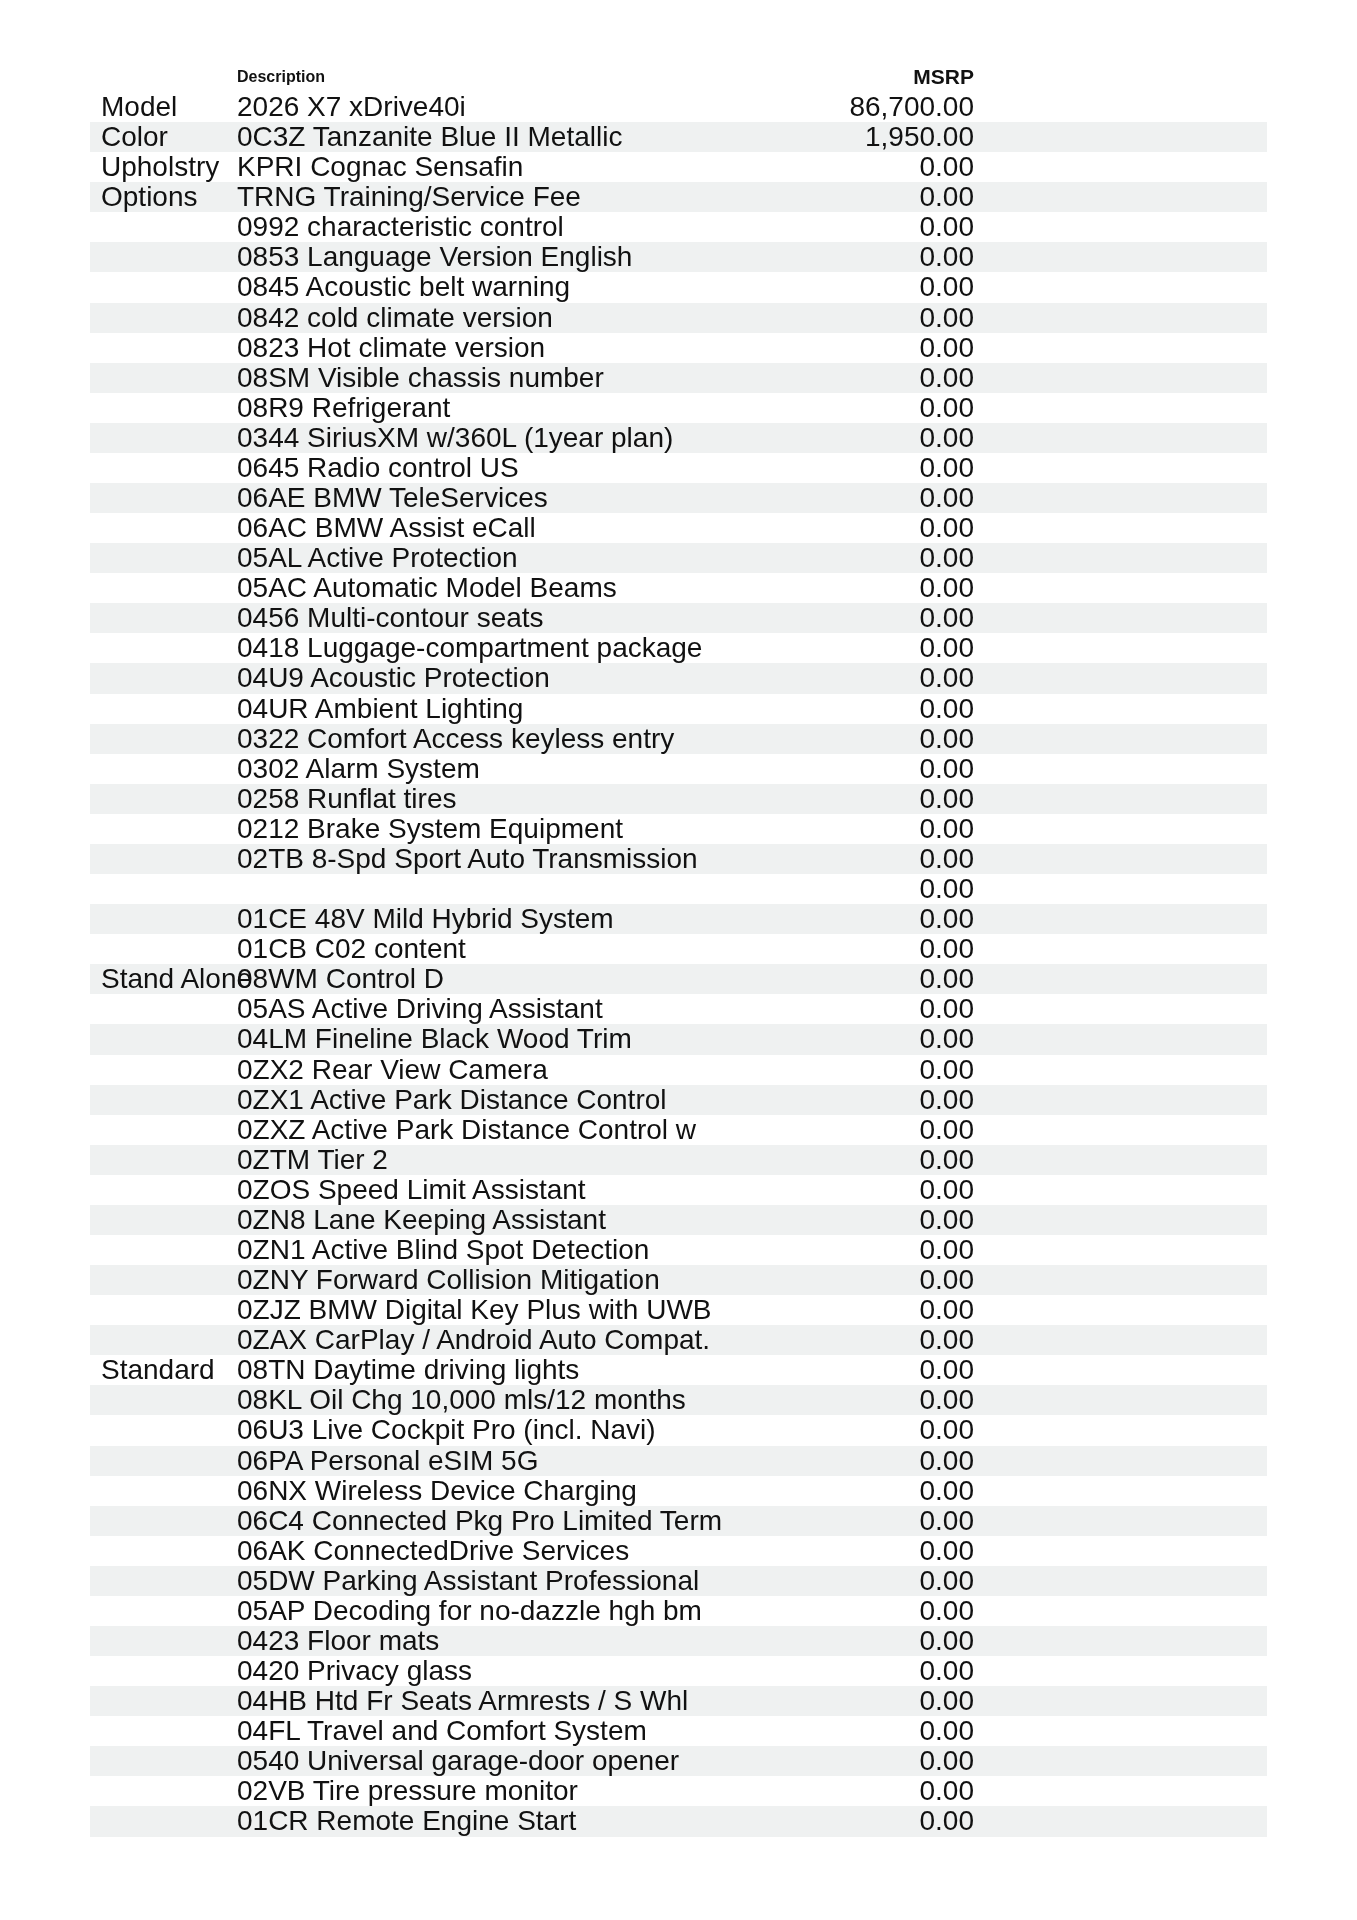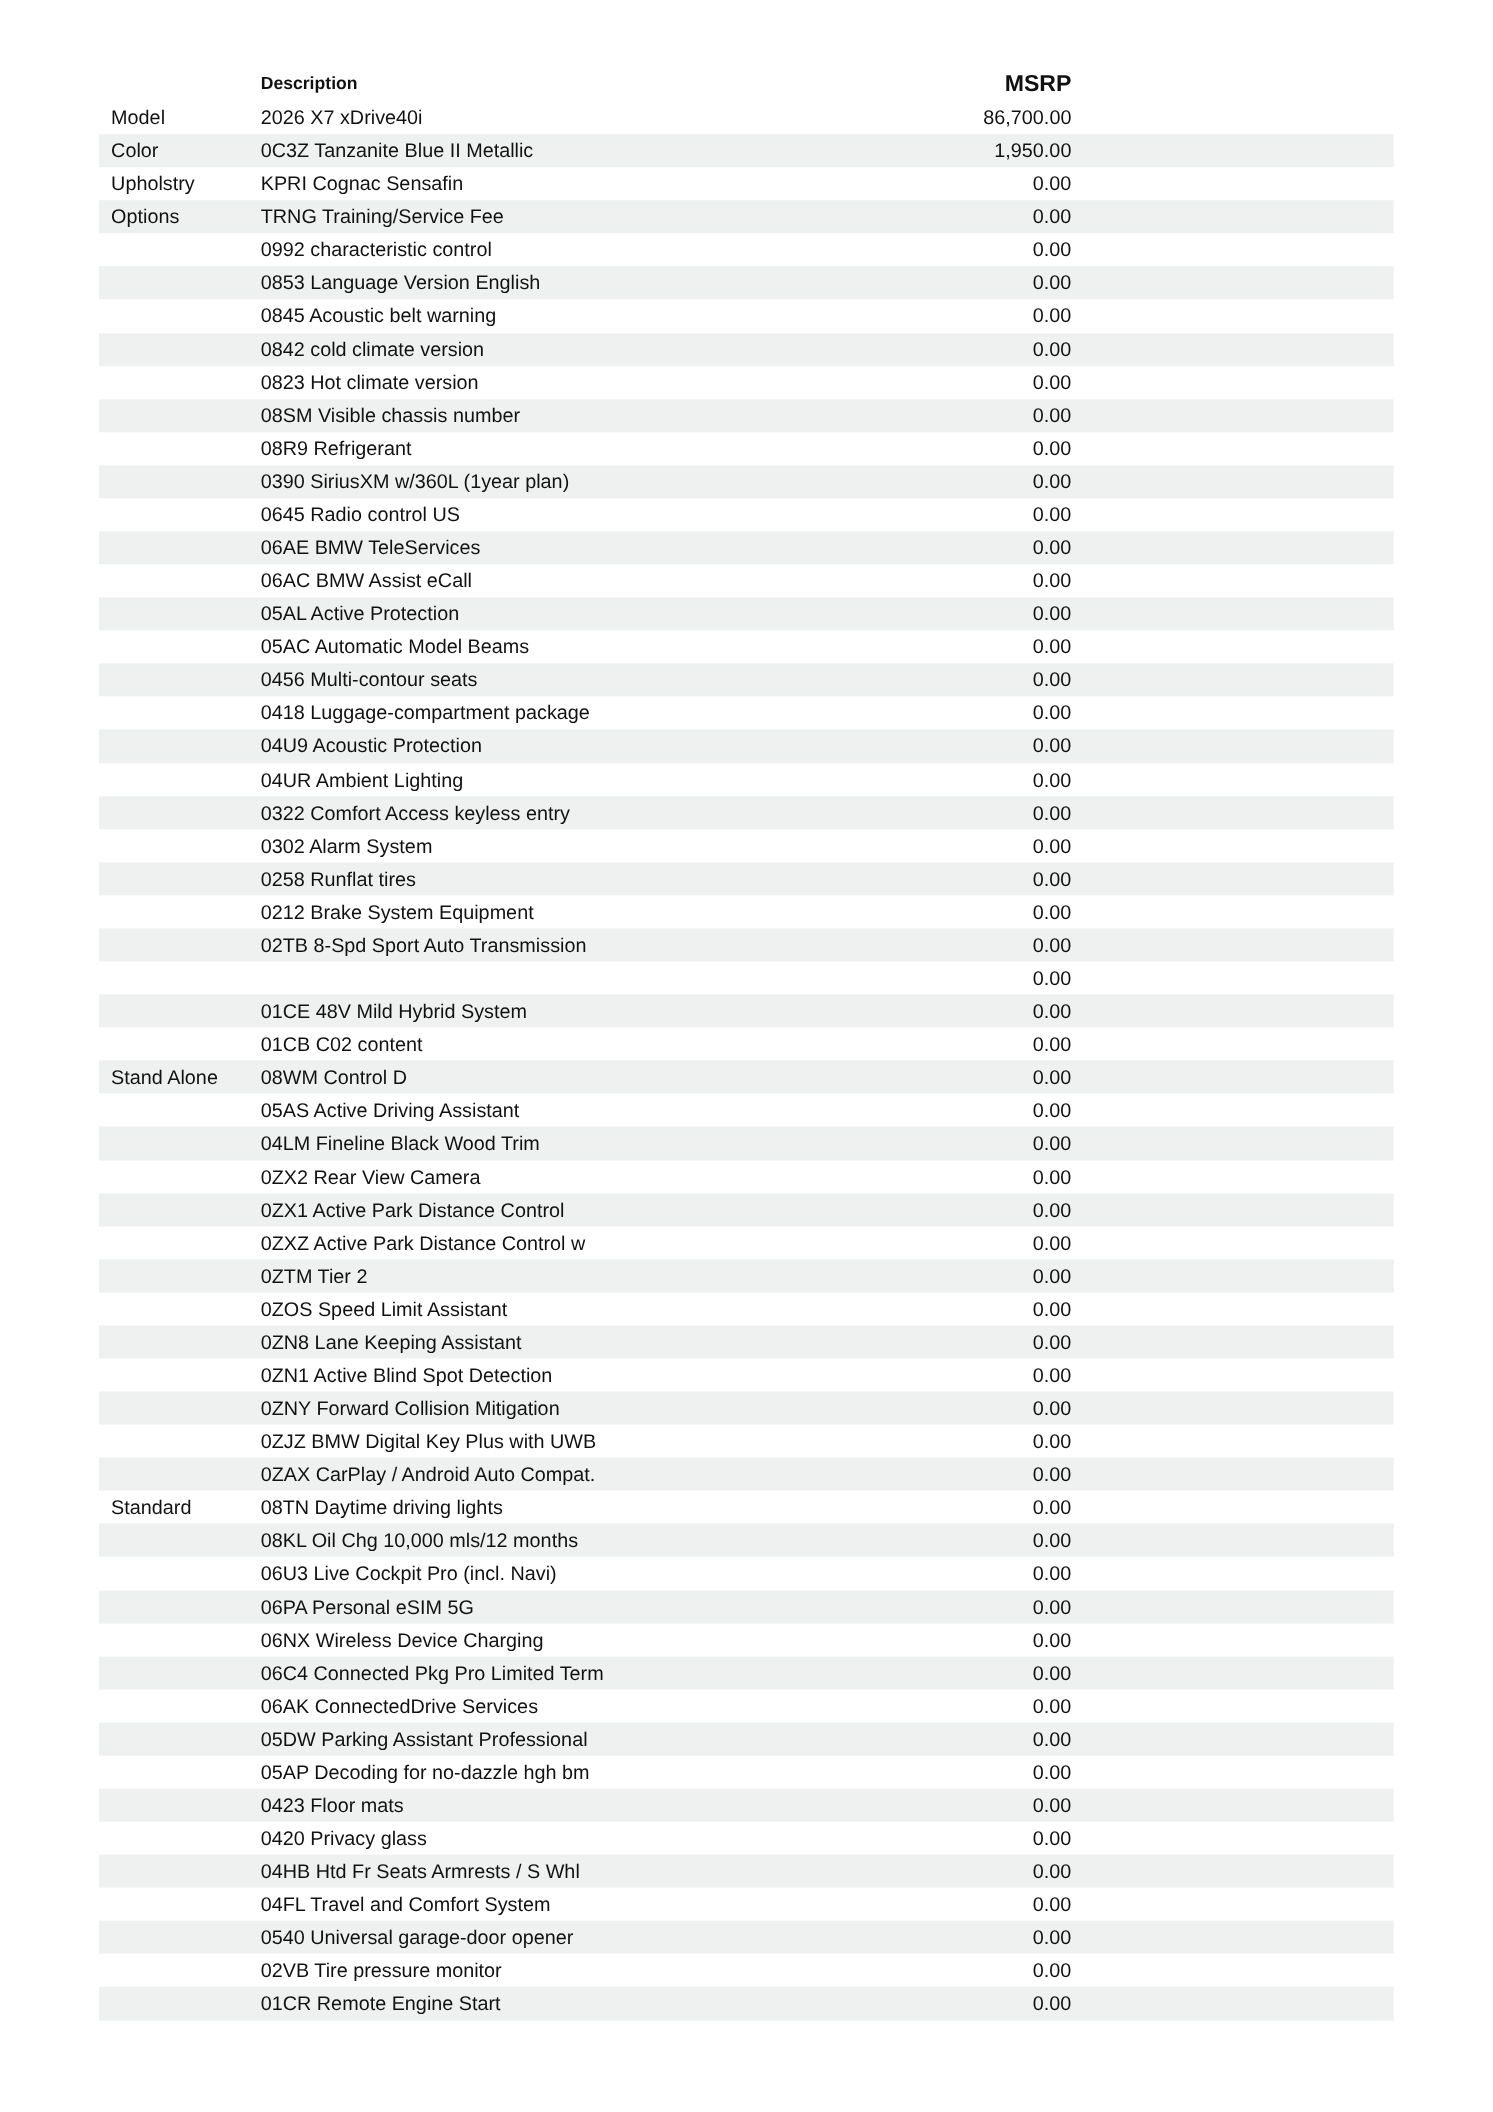--- a/index.html
+++ b/index.html
@@ -2,21 +2,21 @@
 <html><head>
   <meta charset="utf-8">
   <style>
     html, body { margin: 0; padding: 0; background: #ffffff; }
     body { width: 1357px; height: 1920px; position: relative; overflow: hidden;
            font-family: "Liberation Sans", sans-serif; color: #111111; }
     .header { position: absolute; top: 62px; left: 90px; width: 1177px; height: 30px; }
     .header .h-desc { position: absolute; left: 147px; top: 0; line-height: 30px; font-size: 16px; font-weight: bold; }
     .header .h-msrp { position: absolute; left: 0; width: 884px; text-align: right; top: 0; line-height: 30px; font-size: 21px; font-weight: bold; }
     .rows { position: absolute; top: 92px; left: 90px; width: 1177px; }
-    .row { position: relative; height: 30.09px; font-size: 18px; line-height: 30px; }
+    .row { position: relative; height: 30.09px; font-size: 28px; line-height: 30px; }
     .row:nth-child(even) { background: #eff1f1; }
     .row .cat { position: absolute; left: 11px; top: 0; white-space: nowrap; }
     .row .desc { position: absolute; left: 147px; top: 0; white-space: nowrap; }
     .row .price { position: absolute; left: 0; width: 884px; text-align: right; top: 0; white-space: nowrap; }
   </style>
 </head>
 <body>
 
 <div class="header">
   <span class="h-desc">Description</span>
@@ -74,21 +74,21 @@
       <span class="desc">08SM Visible chassis number</span>
       <span class="price">0.00</span>
     </div>
     <div class="row">
       <span class="cat"></span>
       <span class="desc">08R9 Refrigerant</span>
       <span class="price">0.00</span>
     </div>
     <div class="row">
       <span class="cat"></span>
-      <span class="desc">0390 SiriusXM w/360L (1year plan)</span>
+      <span class="desc">0344 SiriusXM w/360L (1year plan)</span>
       <span class="price">0.00</span>
     </div>
     <div class="row">
       <span class="cat"></span>
       <span class="desc">0645 Radio control US</span>
       <span class="price">0.00</span>
     </div>
     <div class="row">
       <span class="cat"></span>
       <span class="desc">06AE BMW TeleServices</span>

